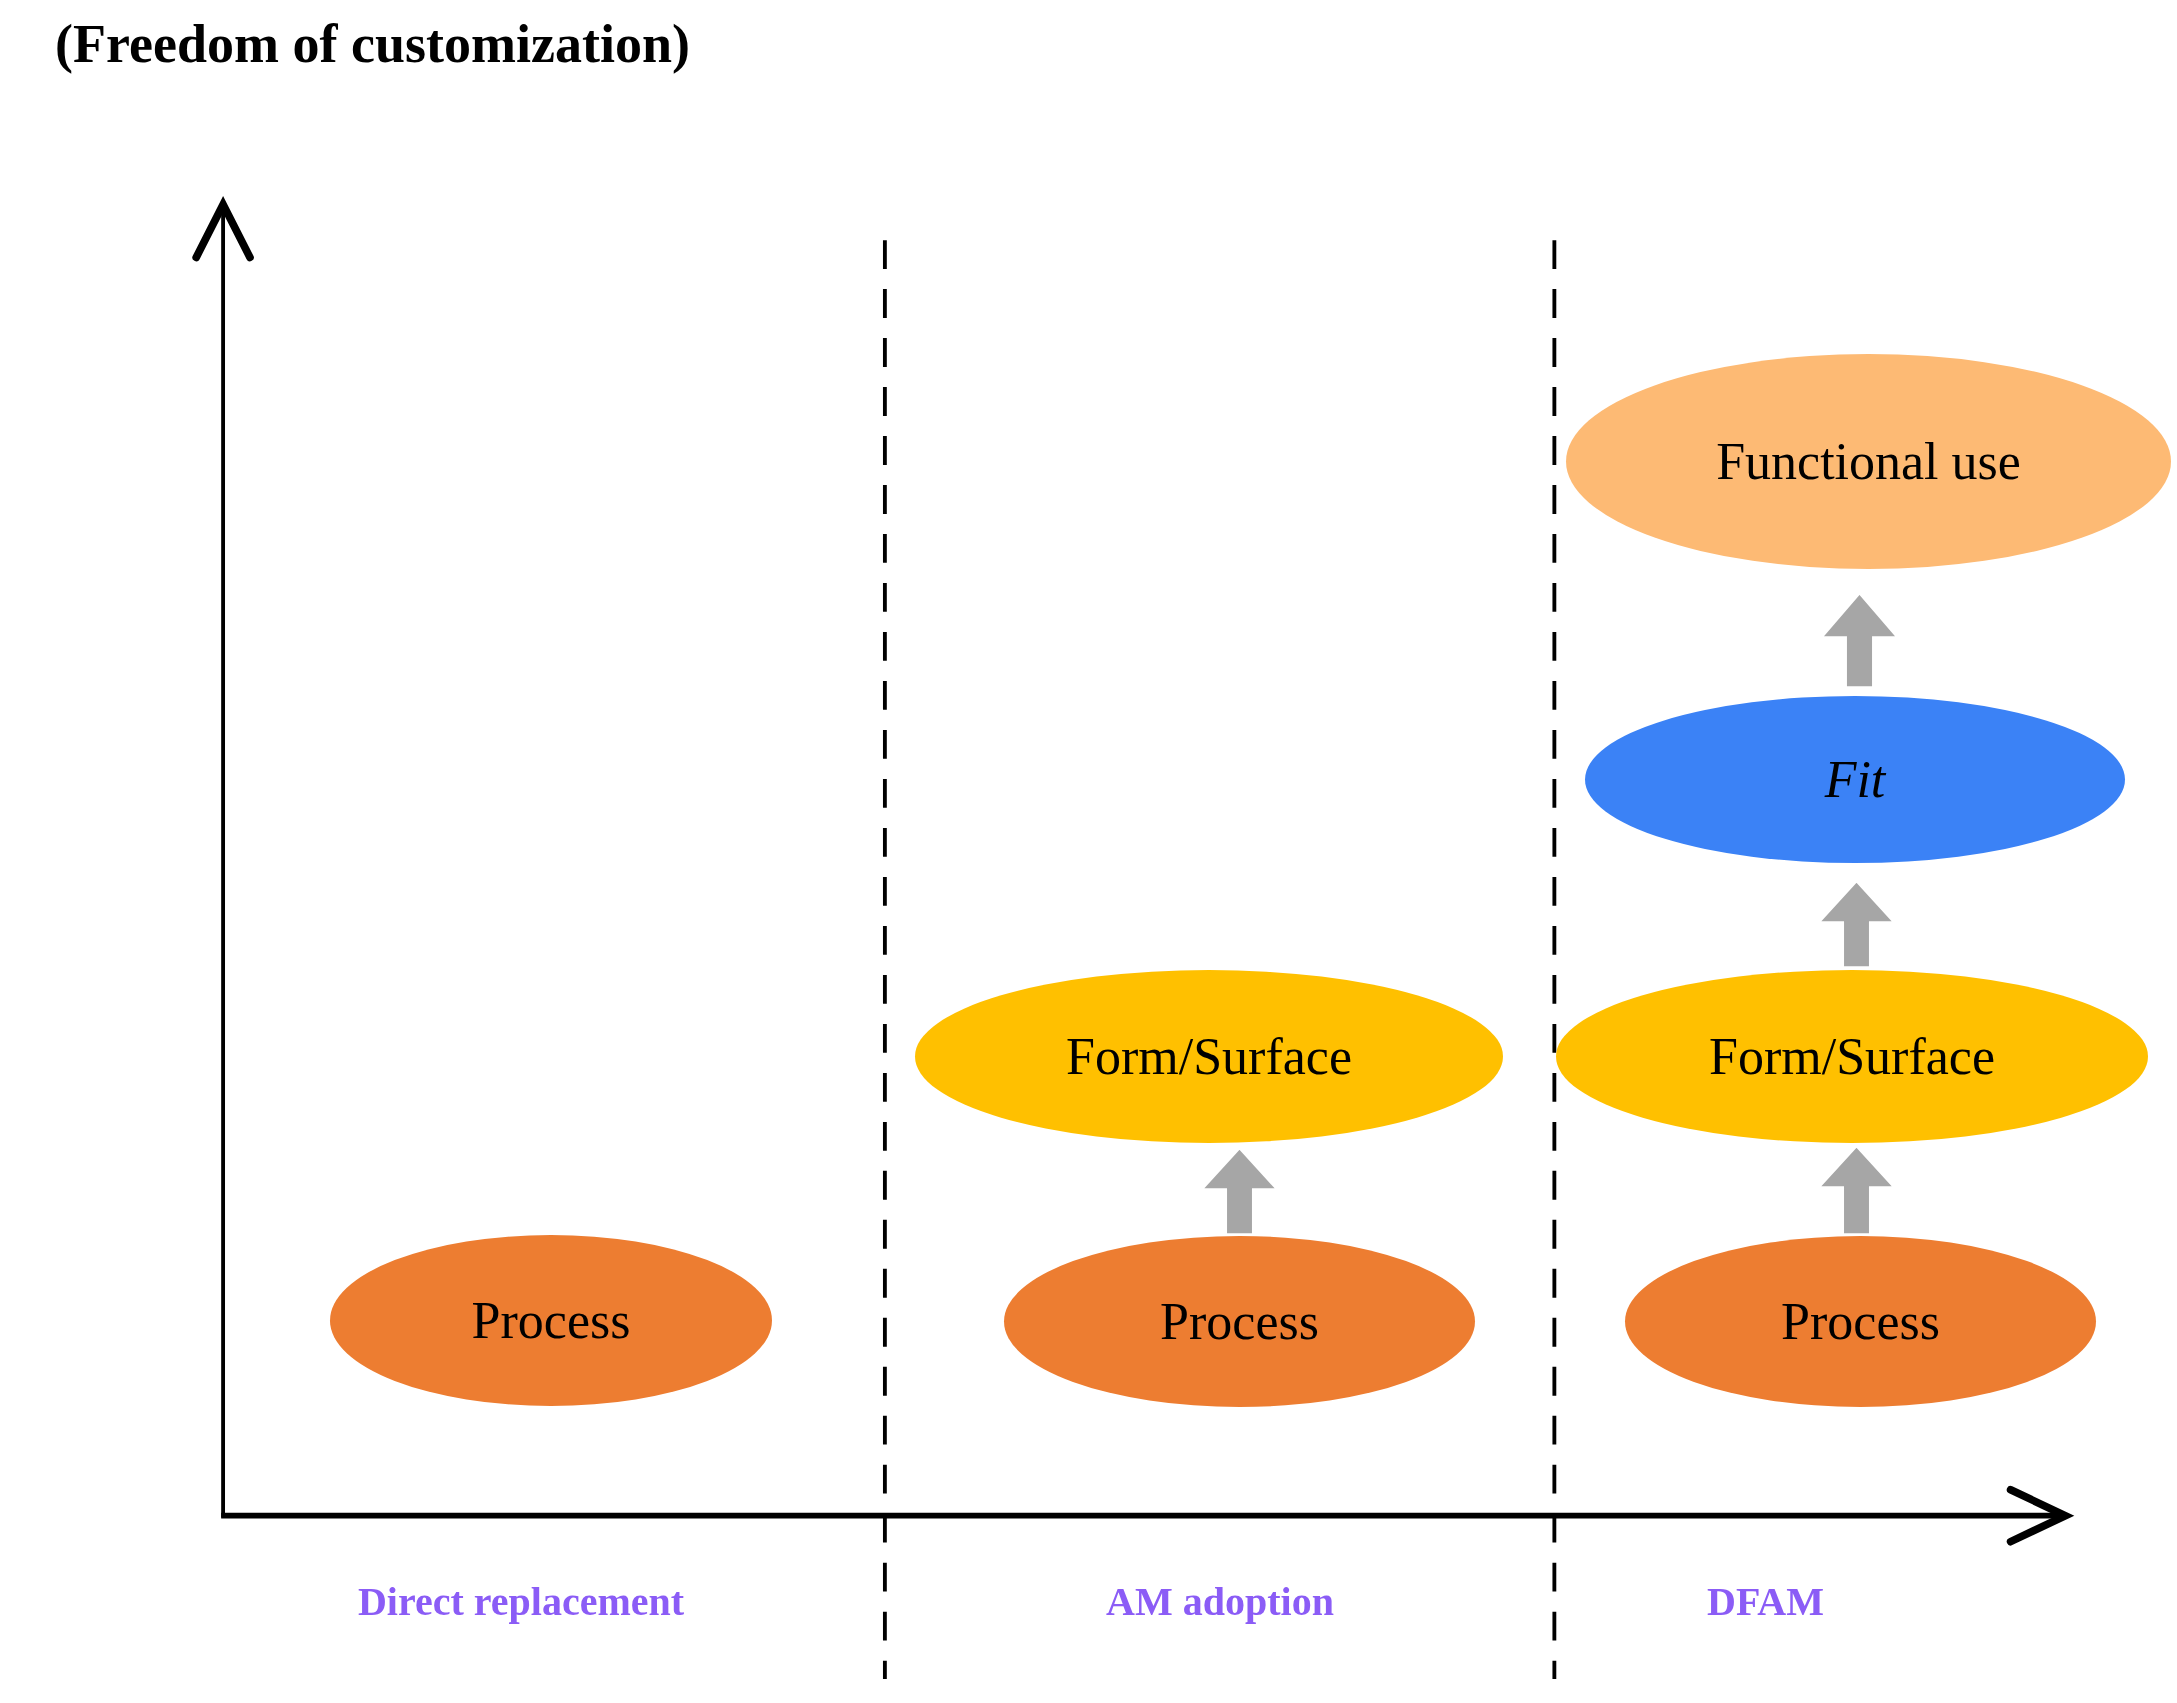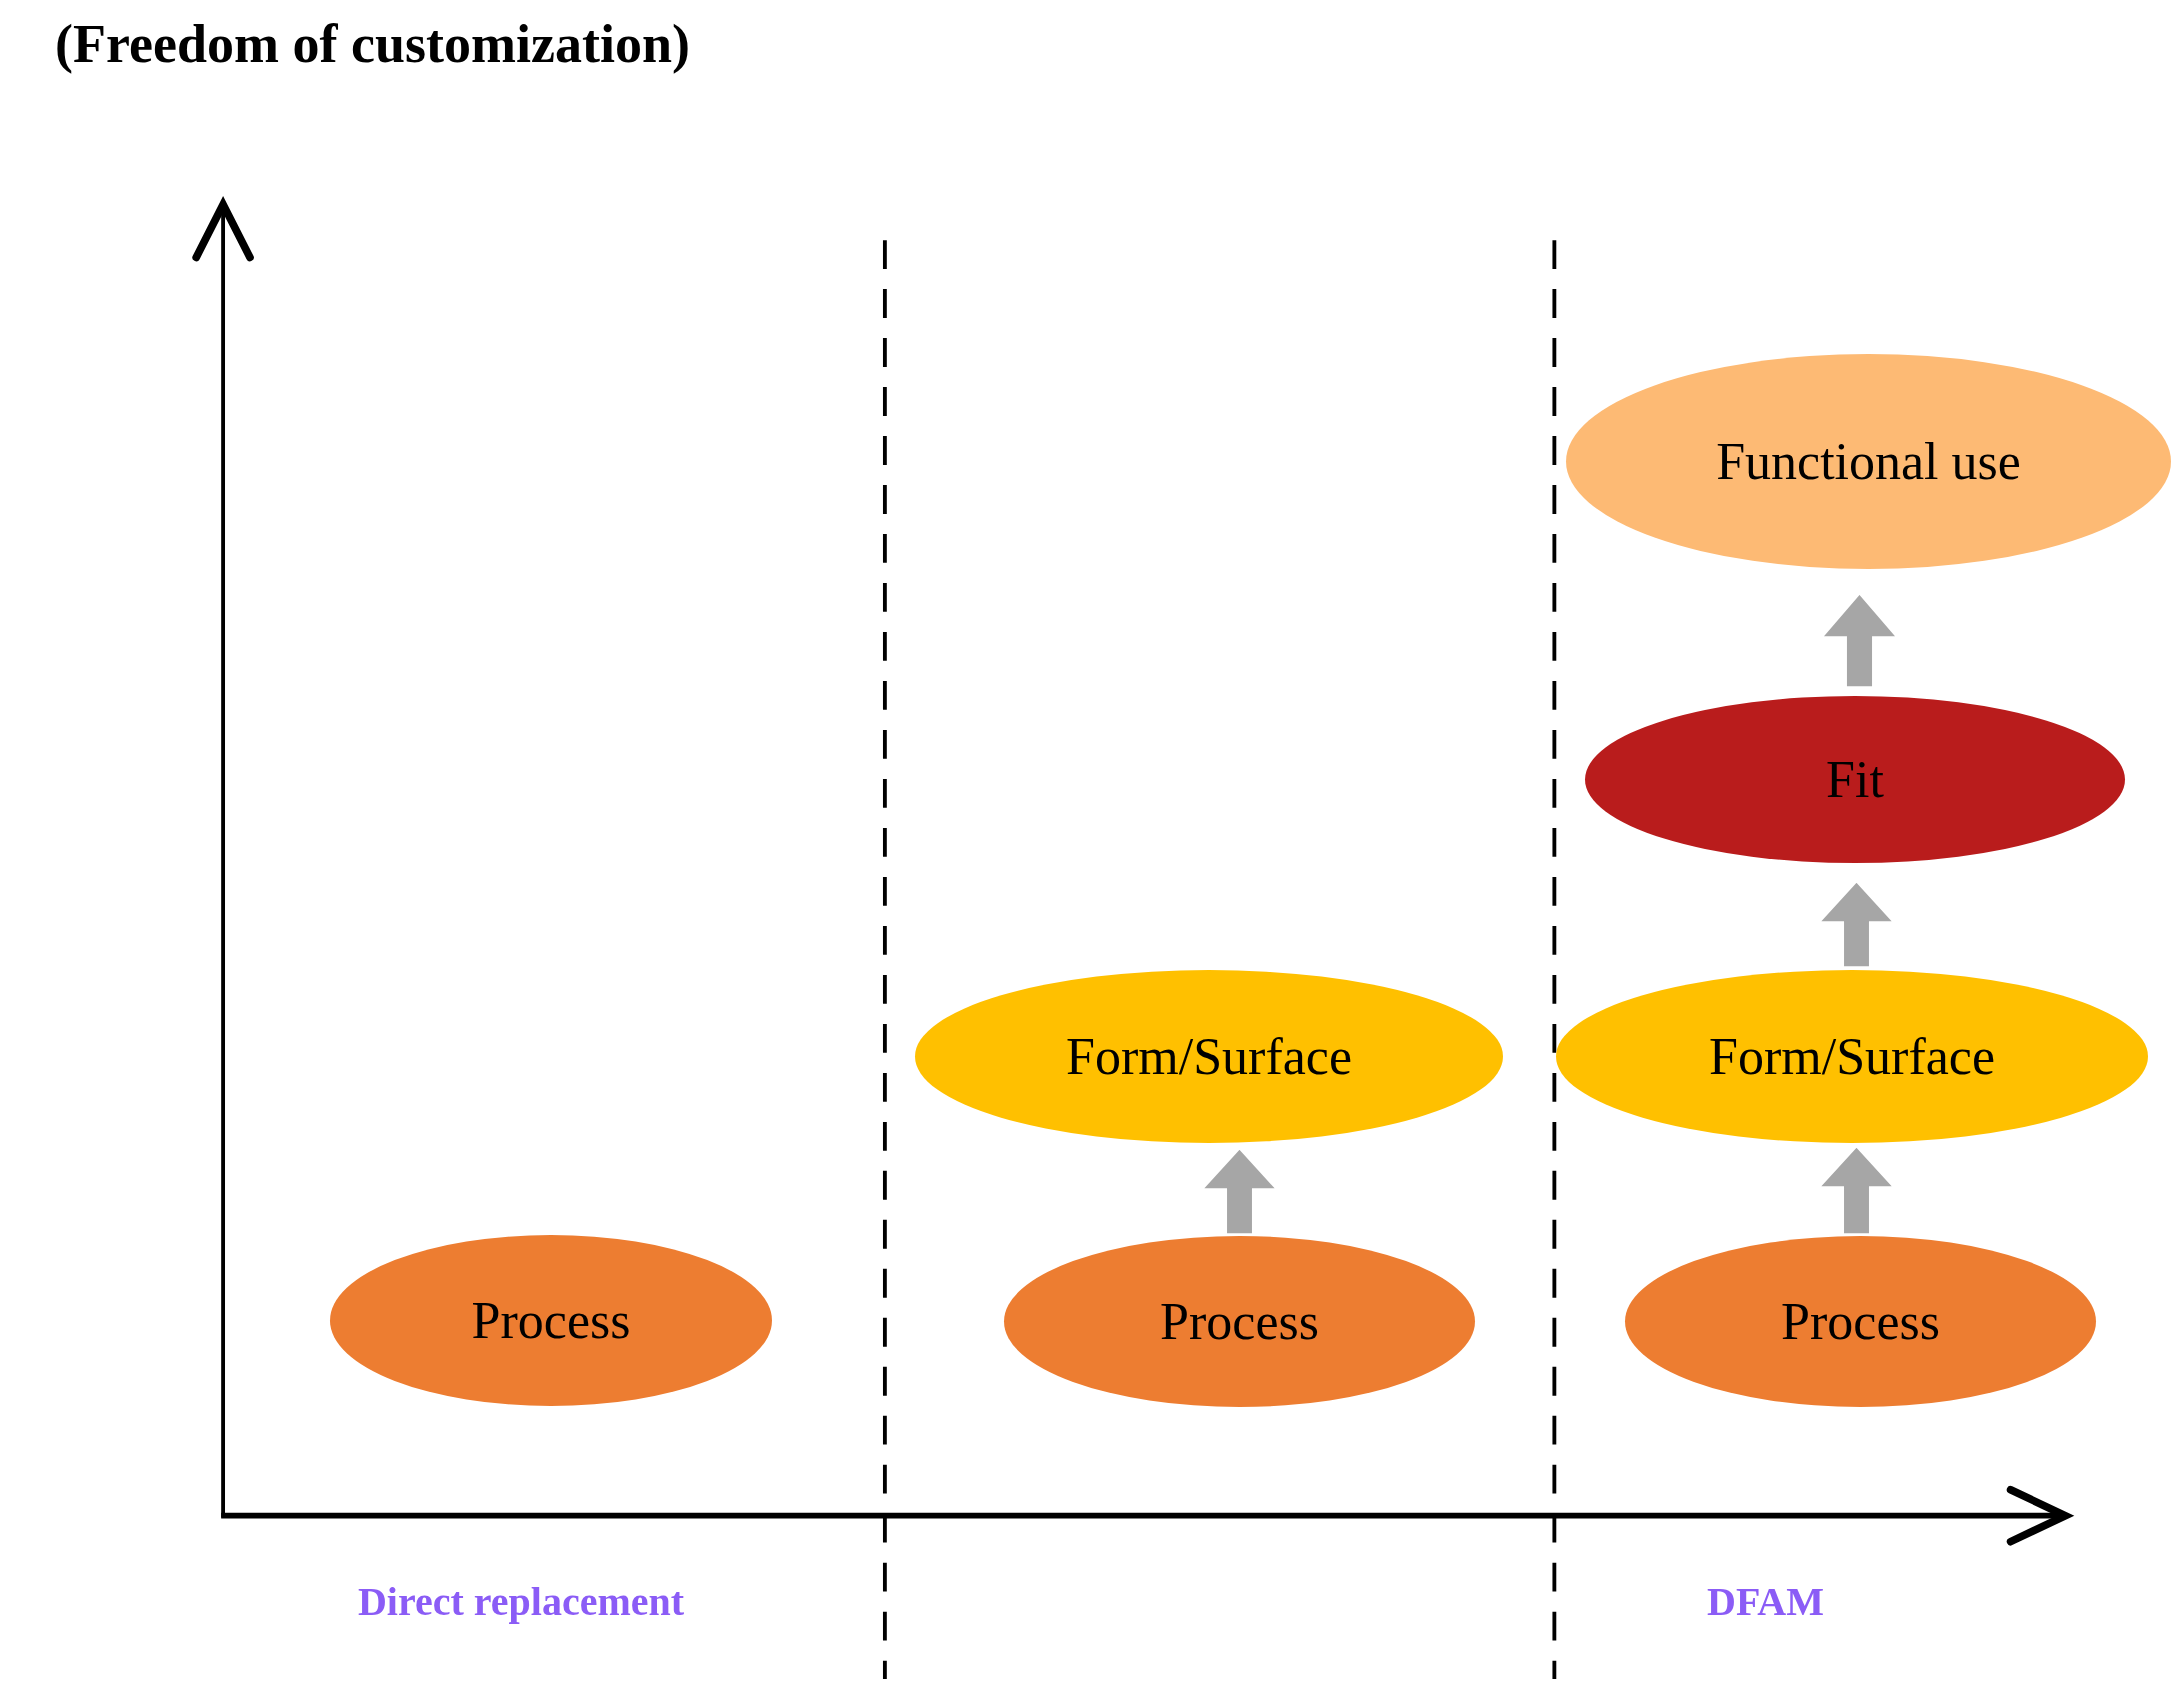--- a/index.html
+++ b/index.html
@@ -60,33 +60,34 @@
   <div class="ellipse" style="left: 1004px; top: 1236px; width: 471px; height: 171px; background: rgb(237, 125, 49);">
     <span>Process</span>
   </div>
 
   <div class="ellipse" style="left: 1566px; top: 354px; width: 605px; height: 215px; background: #fdba74;">
     <span>Functional use</span>
   </div>
   <svg class="arrow" style="left:1818px;top:590px;" width="83" height="100" viewBox="0 0 86 104" preserveAspectRatio="none">
     <polygon points="43,2 84,50 58,50 58,102 28,102 28,50 2,50" stroke="#ffffff" stroke-width="4" fill="#A6A6A6"></polygon>
   </svg>
-  <div class="ellipse" style="left: 1585px; top: 696px; width: 540px; height: 167px; background: #b91c1c;">
+  <div class="ellipse" style="left: 1585px; top: 696px; width: 540px; height: 167px; background: #3b82f6; font-style: italic;">
     <span>Fit</span>
   </div>
   <svg class="arrow" style="left:1815px;top:878px;" width="83" height="92" viewBox="0 0 86 96">
     <polygon points="43,2 84,47 58,47 58,94 28,94 28,47 2,47" stroke="#ffffff" stroke-width="4" fill="#A6A6A6"></polygon>
   </svg>
   <div class="ellipse" style="left: 1556px; top: 970px; width: 592px; height: 173px; background: rgb(255, 192, 0);">
     <span>Form/Surface</span>
   </div>
   <svg class="arrow" style="left:1815px;top:1143px;" width="83" height="94" viewBox="0 0 86 98">
     <polygon points="43,2 84,47 58,47 58,96 28,96 28,47 2,47" stroke="#ffffff" stroke-width="4" fill="#A6A6A6"></polygon>
   </svg>
   <div class="ellipse" style="left: 1625px; top: 1236px; width: 471px; height: 171px; background: rgb(237, 125, 49);">
     <span>Process</span>
   </div>
 
   <div class="stage-label" style="left:223px;width:596px;">Direct replacement</div>
+  <div class="stage-label" style="left:885px;width:670px;">AM adoption</div>
   <div class="stage-label" style="left:1554px;width:423px;">DFAM</div>
 
 </div>
 
 
 </body></html>

